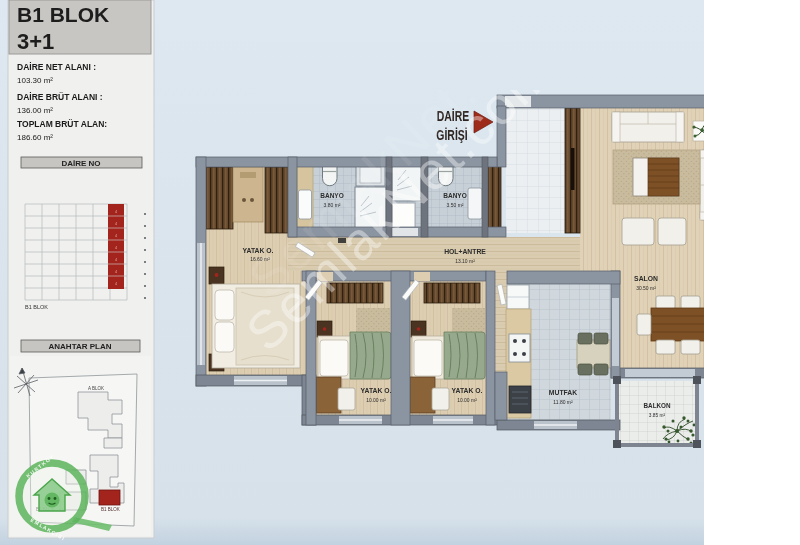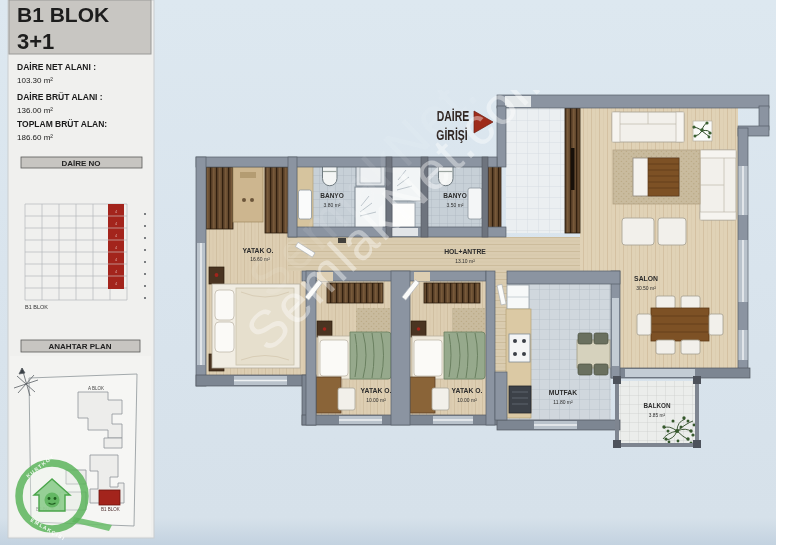--- a/index.html
+++ b/index.html
@@ -1,17 +1,17 @@
 <!DOCTYPE html>
 <html><head>
 <meta charset="utf-8">
 <style>
   html,body{margin:0;padding:0;}
   body{font-family:"Liberation Sans", sans-serif;}
-  #canvas{position:relative;width:776px;height:545px;overflow:hidden;
+  #canvas{position:relative;width:704px;height:545px;overflow:hidden;
     background:linear-gradient(180deg,#dde8f0 0%,#d9e4ed 50%,#d6e1ea 95%,#c3d2e0 100%);}
 </style>
 </head>
 <body>
 <div id="canvas">
 <svg width="800" height="545" viewBox="0 0 800 545">
 <defs>
   <pattern id="woodV" width="7" height="40" patternUnits="userSpaceOnUse">
     <rect width="7" height="40" fill="#ddceb2"></rect>
     <path d="M6.5 0 V40" stroke="#ccba9b" stroke-width="0.7"></path>

